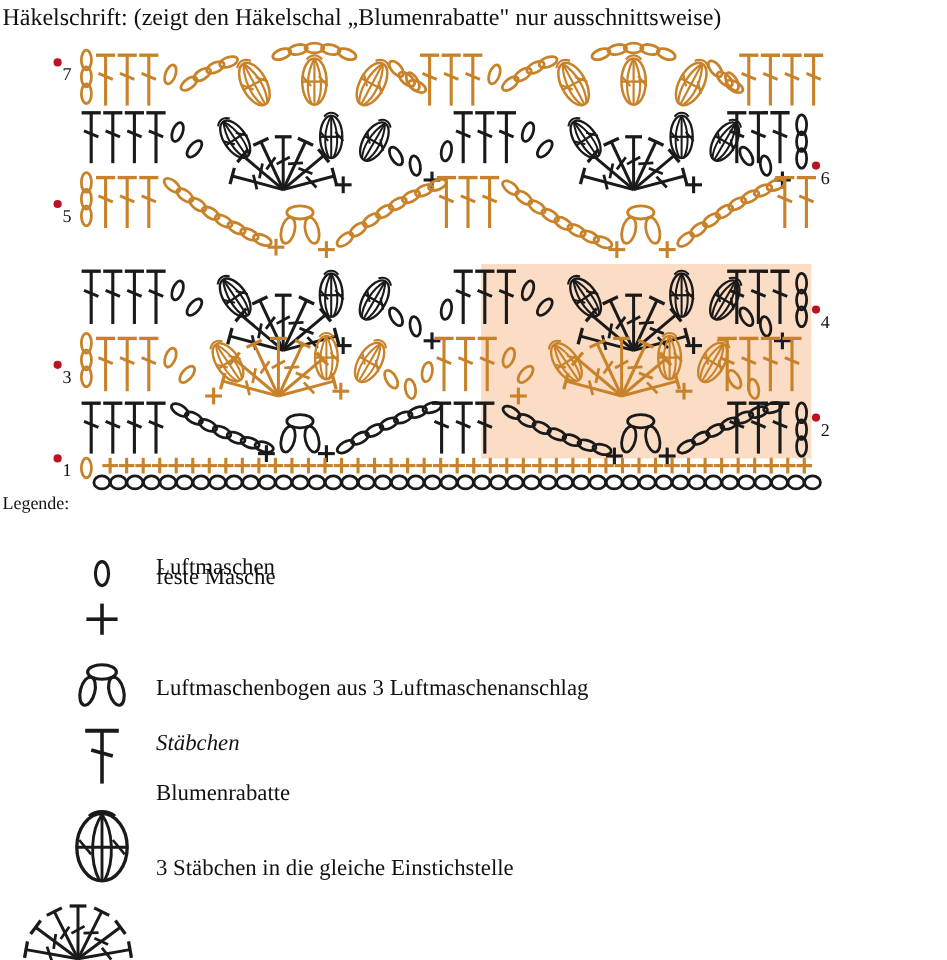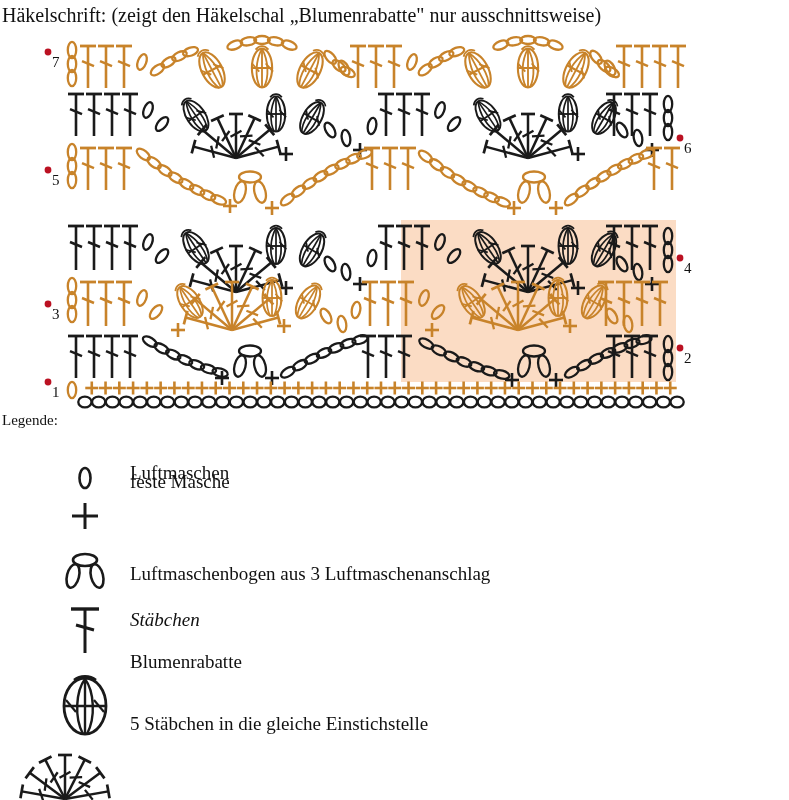--- a/index.html
+++ b/index.html
@@ -1303,16 +1303,16 @@
               <line x1="75" y1="58" x2="110.29342048122193" y2="31.725021965077413" stroke="#1a1a1a" stroke-width="2.5"></line>
               <line x1="106.11331033930243" y1="26.110159615792107" x2="114.47353062314143" y2="37.33988431436272" stroke="#1a1a1a" stroke-width="2.7"></line>
               <line x1="88.72063943204161" y1="40.9285602957482" x2="100.10212309730251" y2="46.16896386583696" stroke="#1a1a1a" stroke-width="2.3"></line>
               <line x1="75" y1="58" x2="118.33154113253715" y2="50.35948018265506" stroke="#1a1a1a" stroke-width="2.5"></line>
               <line x1="117.11600388886865" y1="43.46582591156961" x2="119.54707837620566" y2="57.253134453740515" stroke="#1a1a1a" stroke-width="2.7"></line>
               <line x1="94.92285938669069" y1="48.90221599189393" x2="102.74183585910019" y2="58.69321220902663" stroke="#1a1a1a" stroke-width="2.3"></line>
             </g>
           </g>
       </svg>
     </div>
-    <div class="legend-txt" style="top:-28px;">5 Stäbchen in die gleiche Einstichstelle</div>
+    <div class="legend-txt" style="top:-28px;">3 Stäbchen in die gleiche Einstichstelle</div>
   </div>
 
 </div>
 
 </body></html>

